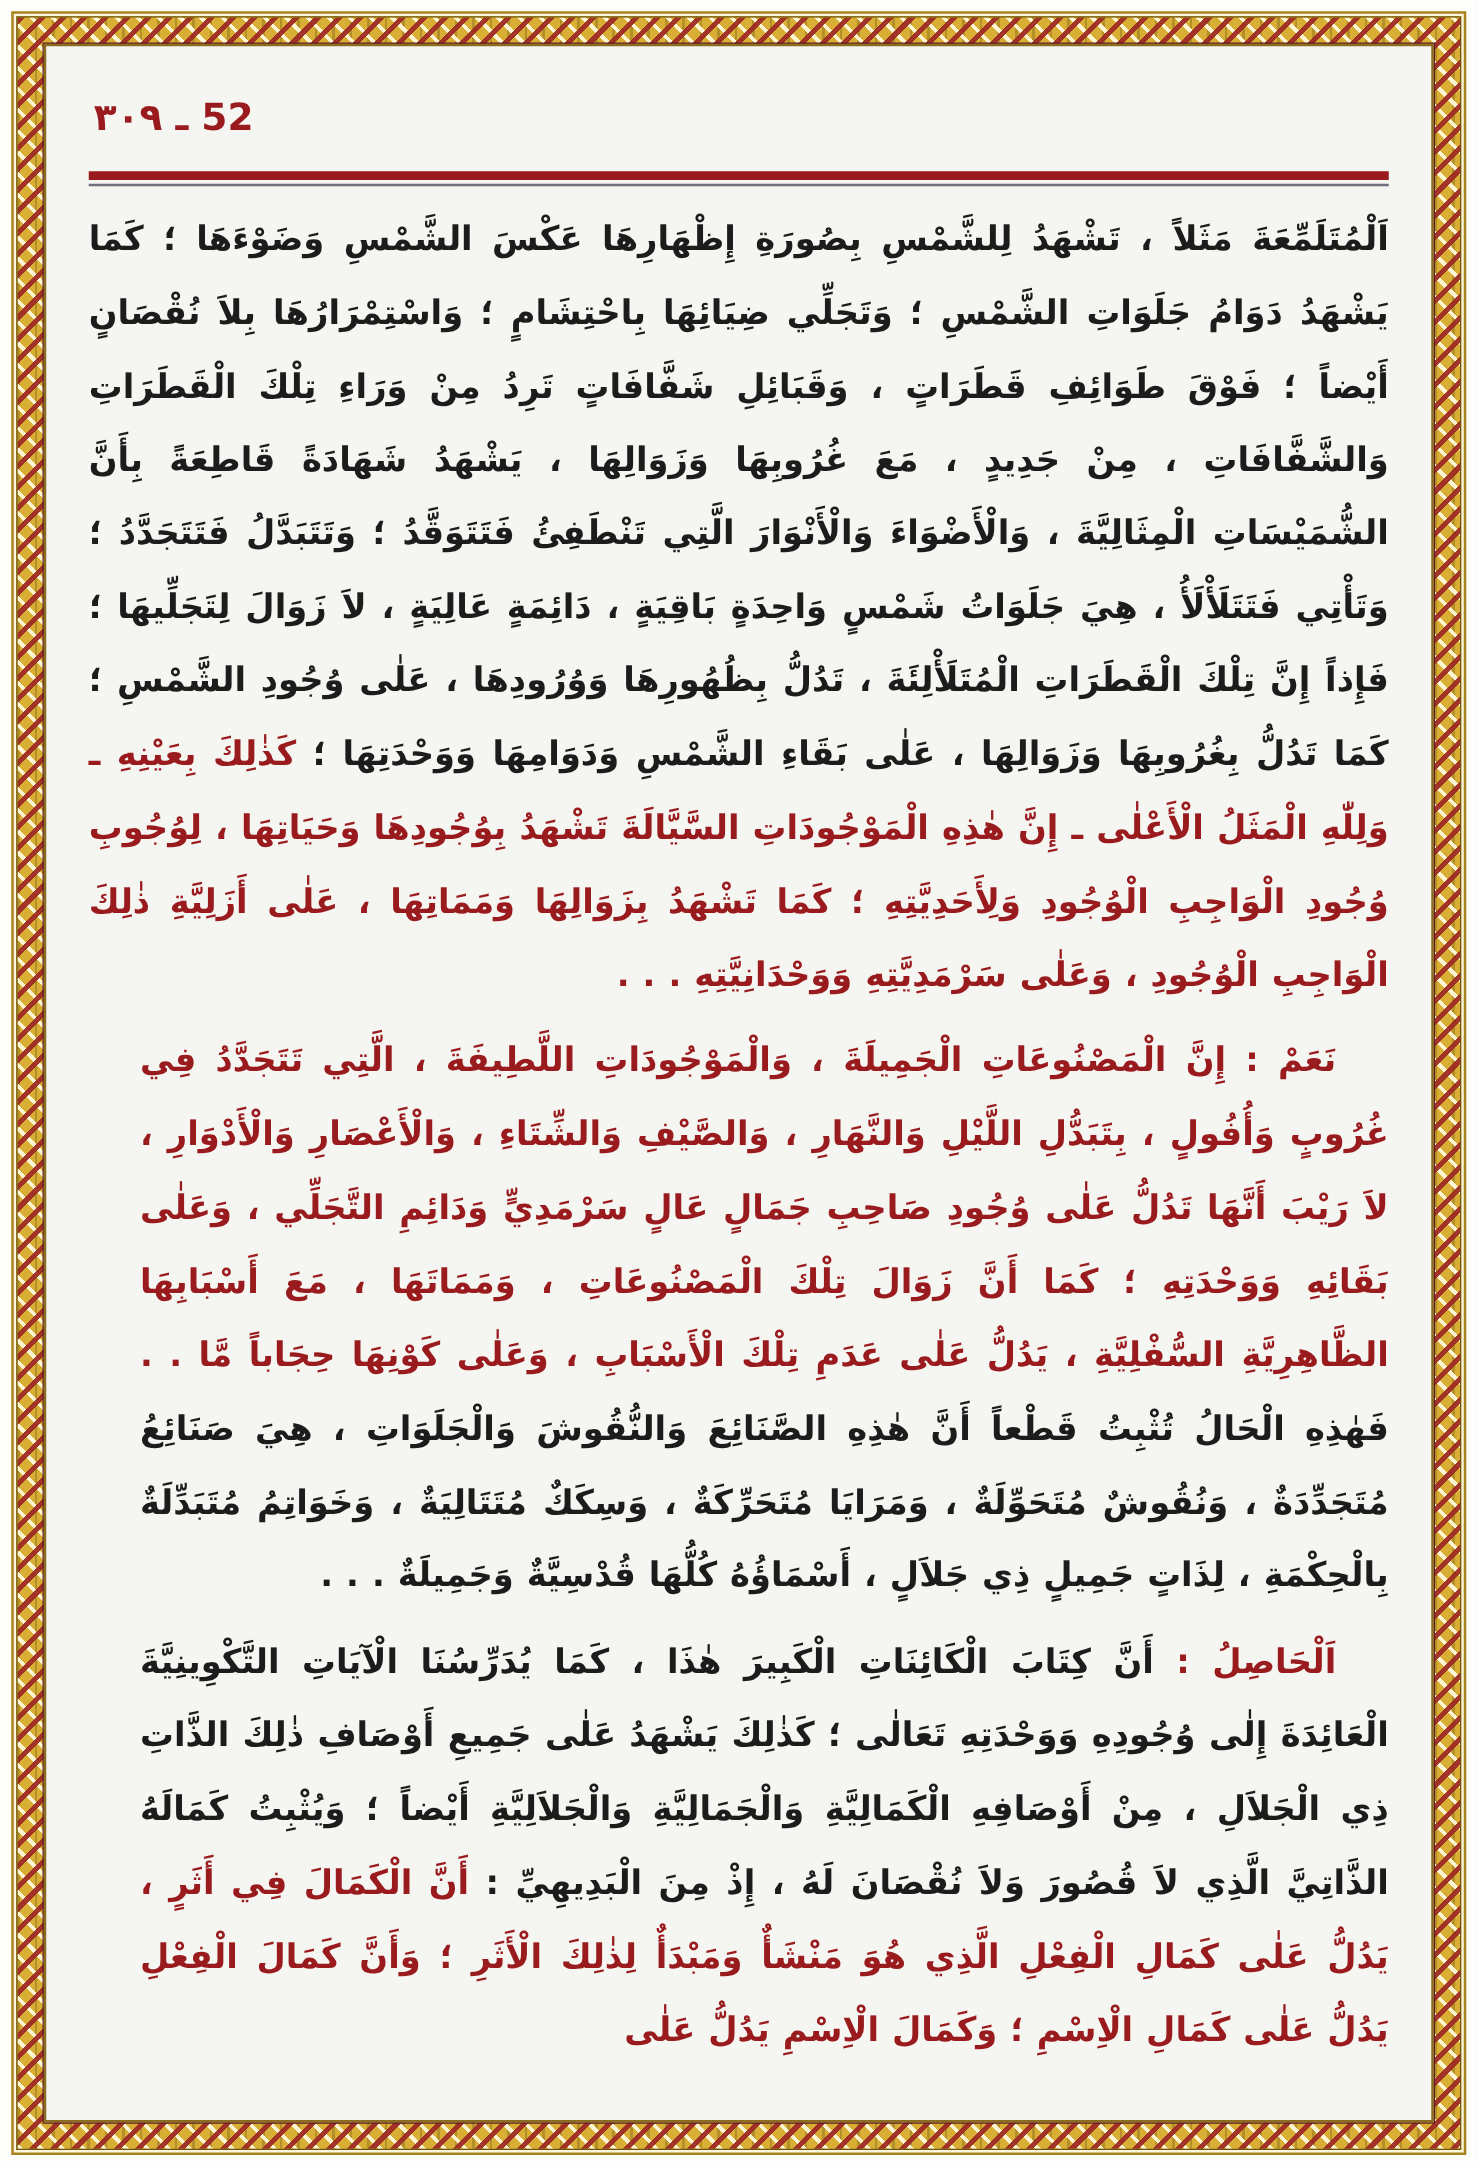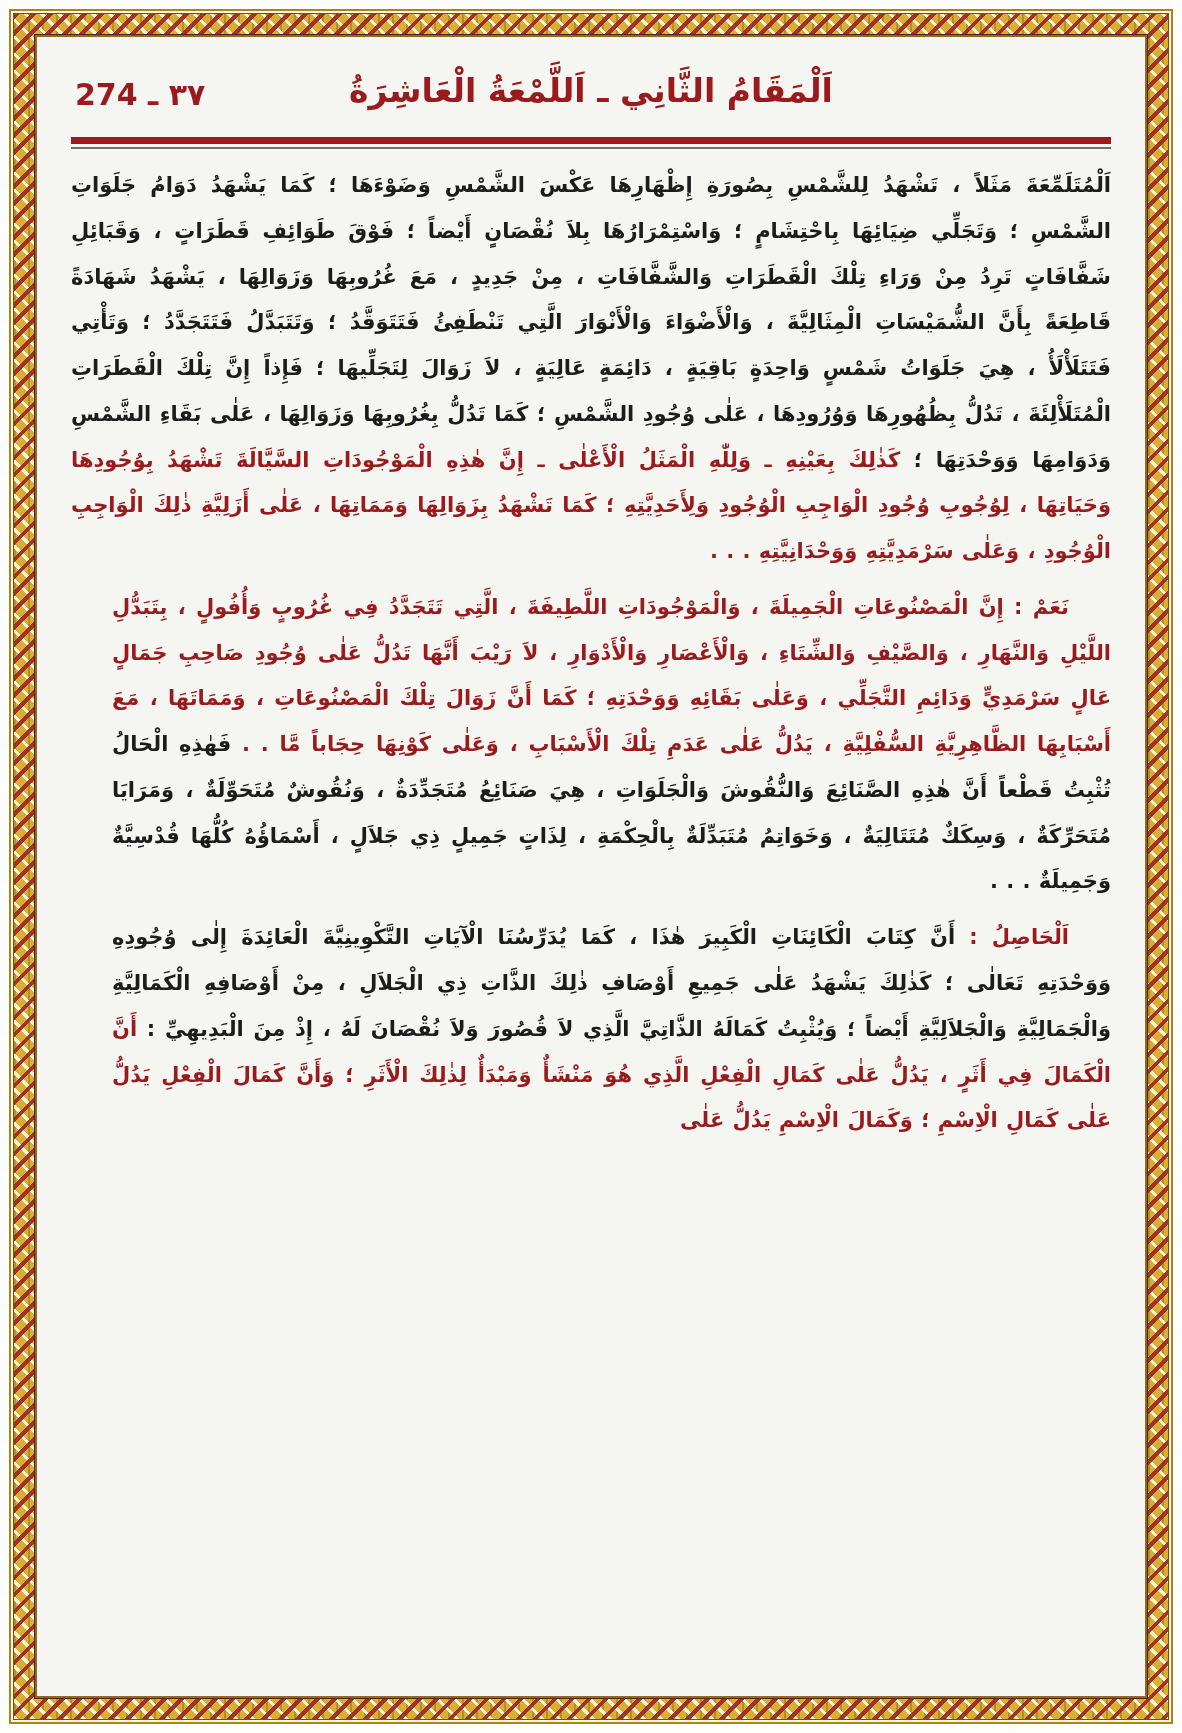--- a/index.html
+++ b/index.html
@@ -43,41 +43,40 @@
   .page-number{
     position:absolute;left:4px;top:14px;
     color:var(--accent-red,#9a1b1e);
     font-size:30px;font-weight:bold;
   }
   .rule-thick{height:7px;background:var(--accent-red,#9a1b1e);}
   .rule-thin{height:2px;background:#6e6e7d;margin-top:3px;}
   .text-body{margin-top:14px;}
   .para{
     margin:0 0 6px 0;
-    font-size:21px;font-weight:bold;
+    font-size:27px;font-weight:bold;
     line-height:2.18;
     text-align:justify;
     color:var(--text-black,#1c1c1c);
     word-spacing:1px;
   }
   .para.indent{text-indent:42px;margin-top:10px;margin-left:41px;}
   .seg-black{color:var(--text-black,#1c1c1c);}
   .seg-red{color:var(--accent-red,#9a1b1e);}
 </style>
 </head>
 <body>
 
 <div class="page">
   <div class="frame-outer">
     <div class="frame-ornament">
       <div class="content">
 
         <div class="header">
-          <div class="title">اَلْمَقَامُ الثَّانِي ـ اَللَّمْعَةُ الْعَاشِرَةُ</div>
-          <div class="page-number">٣٧ ـ 274</div>
+          <div class="page-number">52 ـ ٣٠٩</div>
         </div>
 
         <div class="rule-thick"></div>
         <div class="rule-thin"></div>
 
         <div class="text-body">
             <p class="para"><span class="seg-black">اَلْمُتَلَمِّعَةَ مَثَلاً ، تَشْهَدُ لِلشَّمْسِ بِصُورَةِ إِظْهَارِهَا عَكْسَ الشَّمْسِ وَضَوْءَهَا ؛ كَمَا يَشْهَدُ دَوَامُ جَلَوَاتِ الشَّمْسِ ؛ وَتَجَلِّي ضِيَائِهَا بِاحْتِشَامٍ ؛ وَاسْتِمْرَارُهَا بِلاَ نُقْصَانٍ أَيْضاً ؛ فَوْقَ طَوَائِفِ قَطَرَاتٍ ، وَقَبَائِلِ شَفَّافَاتٍ تَرِدُ مِنْ وَرَاءِ تِلْكَ الْقَطَرَاتِ وَالشَّفَّافَاتِ ، مِنْ جَدِيدٍ ، مَعَ غُرُوبِهَا وَزَوَالِهَا ، يَشْهَدُ شَهَادَةً قَاطِعَةً بِأَنَّ الشُّمَيْسَاتِ الْمِثَالِيَّةَ ، وَالْأَضْوَاءَ وَالْأَنْوَارَ الَّتِي تَنْطَفِئُ فَتَتَوَقَّدُ ؛ وَتَتَبَدَّلُ فَتَتَجَدَّدُ ؛ وَتَأْتِي فَتَتَلَأْلَأُ ، هِيَ جَلَوَاتُ شَمْسٍ وَاحِدَةٍ بَاقِيَةٍ ، دَائِمَةٍ عَالِيَةٍ ، لاَ زَوَالَ لِتَجَلِّيهَا ؛ فَإِذاً إِنَّ تِلْكَ الْقَطَرَاتِ الْمُتَلَأْلِئَةَ ، تَدُلُّ بِظُهُورِهَا وَوُرُودِهَا ، عَلٰى وُجُودِ الشَّمْسِ ؛ كَمَا تَدُلُّ بِغُرُوبِهَا وَزَوَالِهَا ، عَلٰى بَقَاءِ الشَّمْسِ وَدَوَامِهَا وَوَحْدَتِهَا ؛ </span><span class="seg-red">كَذٰلِكَ بِعَيْنِهِ ـ وَلِلّٰهِ الْمَثَلُ الْأَعْلٰى ـ إِنَّ هٰذِهِ الْمَوْجُودَاتِ السَّيَّالَةَ تَشْهَدُ بِوُجُودِهَا وَحَيَاتِهَا ، لِوُجُوبِ وُجُودِ الْوَاجِبِ الْوُجُودِ وَلِأَحَدِيَّتِهِ ؛ كَمَا تَشْهَدُ بِزَوَالِهَا وَمَمَاتِهَا ، عَلٰى أَزَلِيَّةِ ذٰلِكَ الْوَاجِبِ الْوُجُودِ ، وَعَلٰى سَرْمَدِيَّتِهِ وَوَحْدَانِيَّتِهِ . . .</span></p>
             <p class="para indent"><span class="seg-red">نَعَمْ : إِنَّ الْمَصْنُوعَاتِ الْجَمِيلَةَ ، وَالْمَوْجُودَاتِ اللَّطِيفَةَ ، الَّتِي تَتَجَدَّدُ فِي غُرُوبٍ وَأُفُولٍ ، بِتَبَدُّلِ اللَّيْلِ وَالنَّهَارِ ، وَالصَّيْفِ وَالشِّتَاءِ ، وَالْأَعْصَارِ وَالْأَدْوَارِ ، لاَ رَيْبَ أَنَّهَا تَدُلُّ عَلٰى وُجُودِ صَاحِبِ جَمَالٍ عَالٍ سَرْمَدِيٍّ وَدَائِمِ التَّجَلِّي ، وَعَلٰى بَقَائِهِ وَوَحْدَتِهِ ؛ كَمَا أَنَّ زَوَالَ تِلْكَ الْمَصْنُوعَاتِ ، وَمَمَاتَهَا ، مَعَ أَسْبَابِهَا الظَّاهِرِيَّةِ السُّفْلِيَّةِ ، يَدُلُّ عَلٰى عَدَمِ تِلْكَ الْأَسْبَابِ ، وَعَلٰى كَوْنِهَا حِجَاباً مَّا . . </span><span class="seg-black">فَهٰذِهِ الْحَالُ تُثْبِتُ قَطْعاً أَنَّ هٰذِهِ الصَّنَائِعَ وَالنُّقُوشَ وَالْجَلَوَاتِ ، هِيَ صَنَائِعُ مُتَجَدِّدَةٌ ، وَنُقُوشٌ مُتَحَوِّلَةٌ ، وَمَرَايَا مُتَحَرِّكَةٌ ، وَسِكَكٌ مُتَتَالِيَةٌ ، وَخَوَاتِمُ مُتَبَدِّلَةٌ بِالْحِكْمَةِ ، لِذَاتٍ جَمِيلٍ ذِي جَلاَلٍ ، أَسْمَاؤُهُ كُلُّهَا قُدْسِيَّةٌ وَجَمِيلَةٌ . . .</span></p>
             <p class="para indent"><span class="seg-red">اَلْحَاصِلُ : </span><span class="seg-black">أَنَّ كِتَابَ الْكَائِنَاتِ الْكَبِيرَ هٰذَا ، كَمَا يُدَرِّسُنَا الْآيَاتِ التَّكْوِينِيَّةَ الْعَائِدَةَ إِلٰى وُجُودِهِ وَوَحْدَتِهِ تَعَالٰى ؛ كَذٰلِكَ يَشْهَدُ عَلٰى جَمِيعِ أَوْصَافِ ذٰلِكَ الذَّاتِ ذِي الْجَلاَلِ ، مِنْ أَوْصَافِهِ الْكَمَالِيَّةِ وَالْجَمَالِيَّةِ وَالْجَلاَلِيَّةِ أَيْضاً ؛ وَيُثْبِتُ كَمَالَهُ الذَّاتِيَّ الَّذِي لاَ قُصُورَ وَلاَ نُقْصَانَ لَهُ ، إِذْ مِنَ الْبَدِيهِيِّ : </span><span class="seg-red">أَنَّ الْكَمَالَ فِي أَثَرٍ ، يَدُلُّ عَلٰى كَمَالِ الْفِعْلِ الَّذِي هُوَ مَنْشَأٌ وَمَبْدَأٌ لِذٰلِكَ الْأَثَرِ ؛ وَأَنَّ كَمَالَ الْفِعْلِ يَدُلُّ عَلٰى كَمَالِ الْاِسْمِ ؛ وَكَمَالَ الْاِسْمِ يَدُلُّ عَلٰى</span></p>
           </div>

